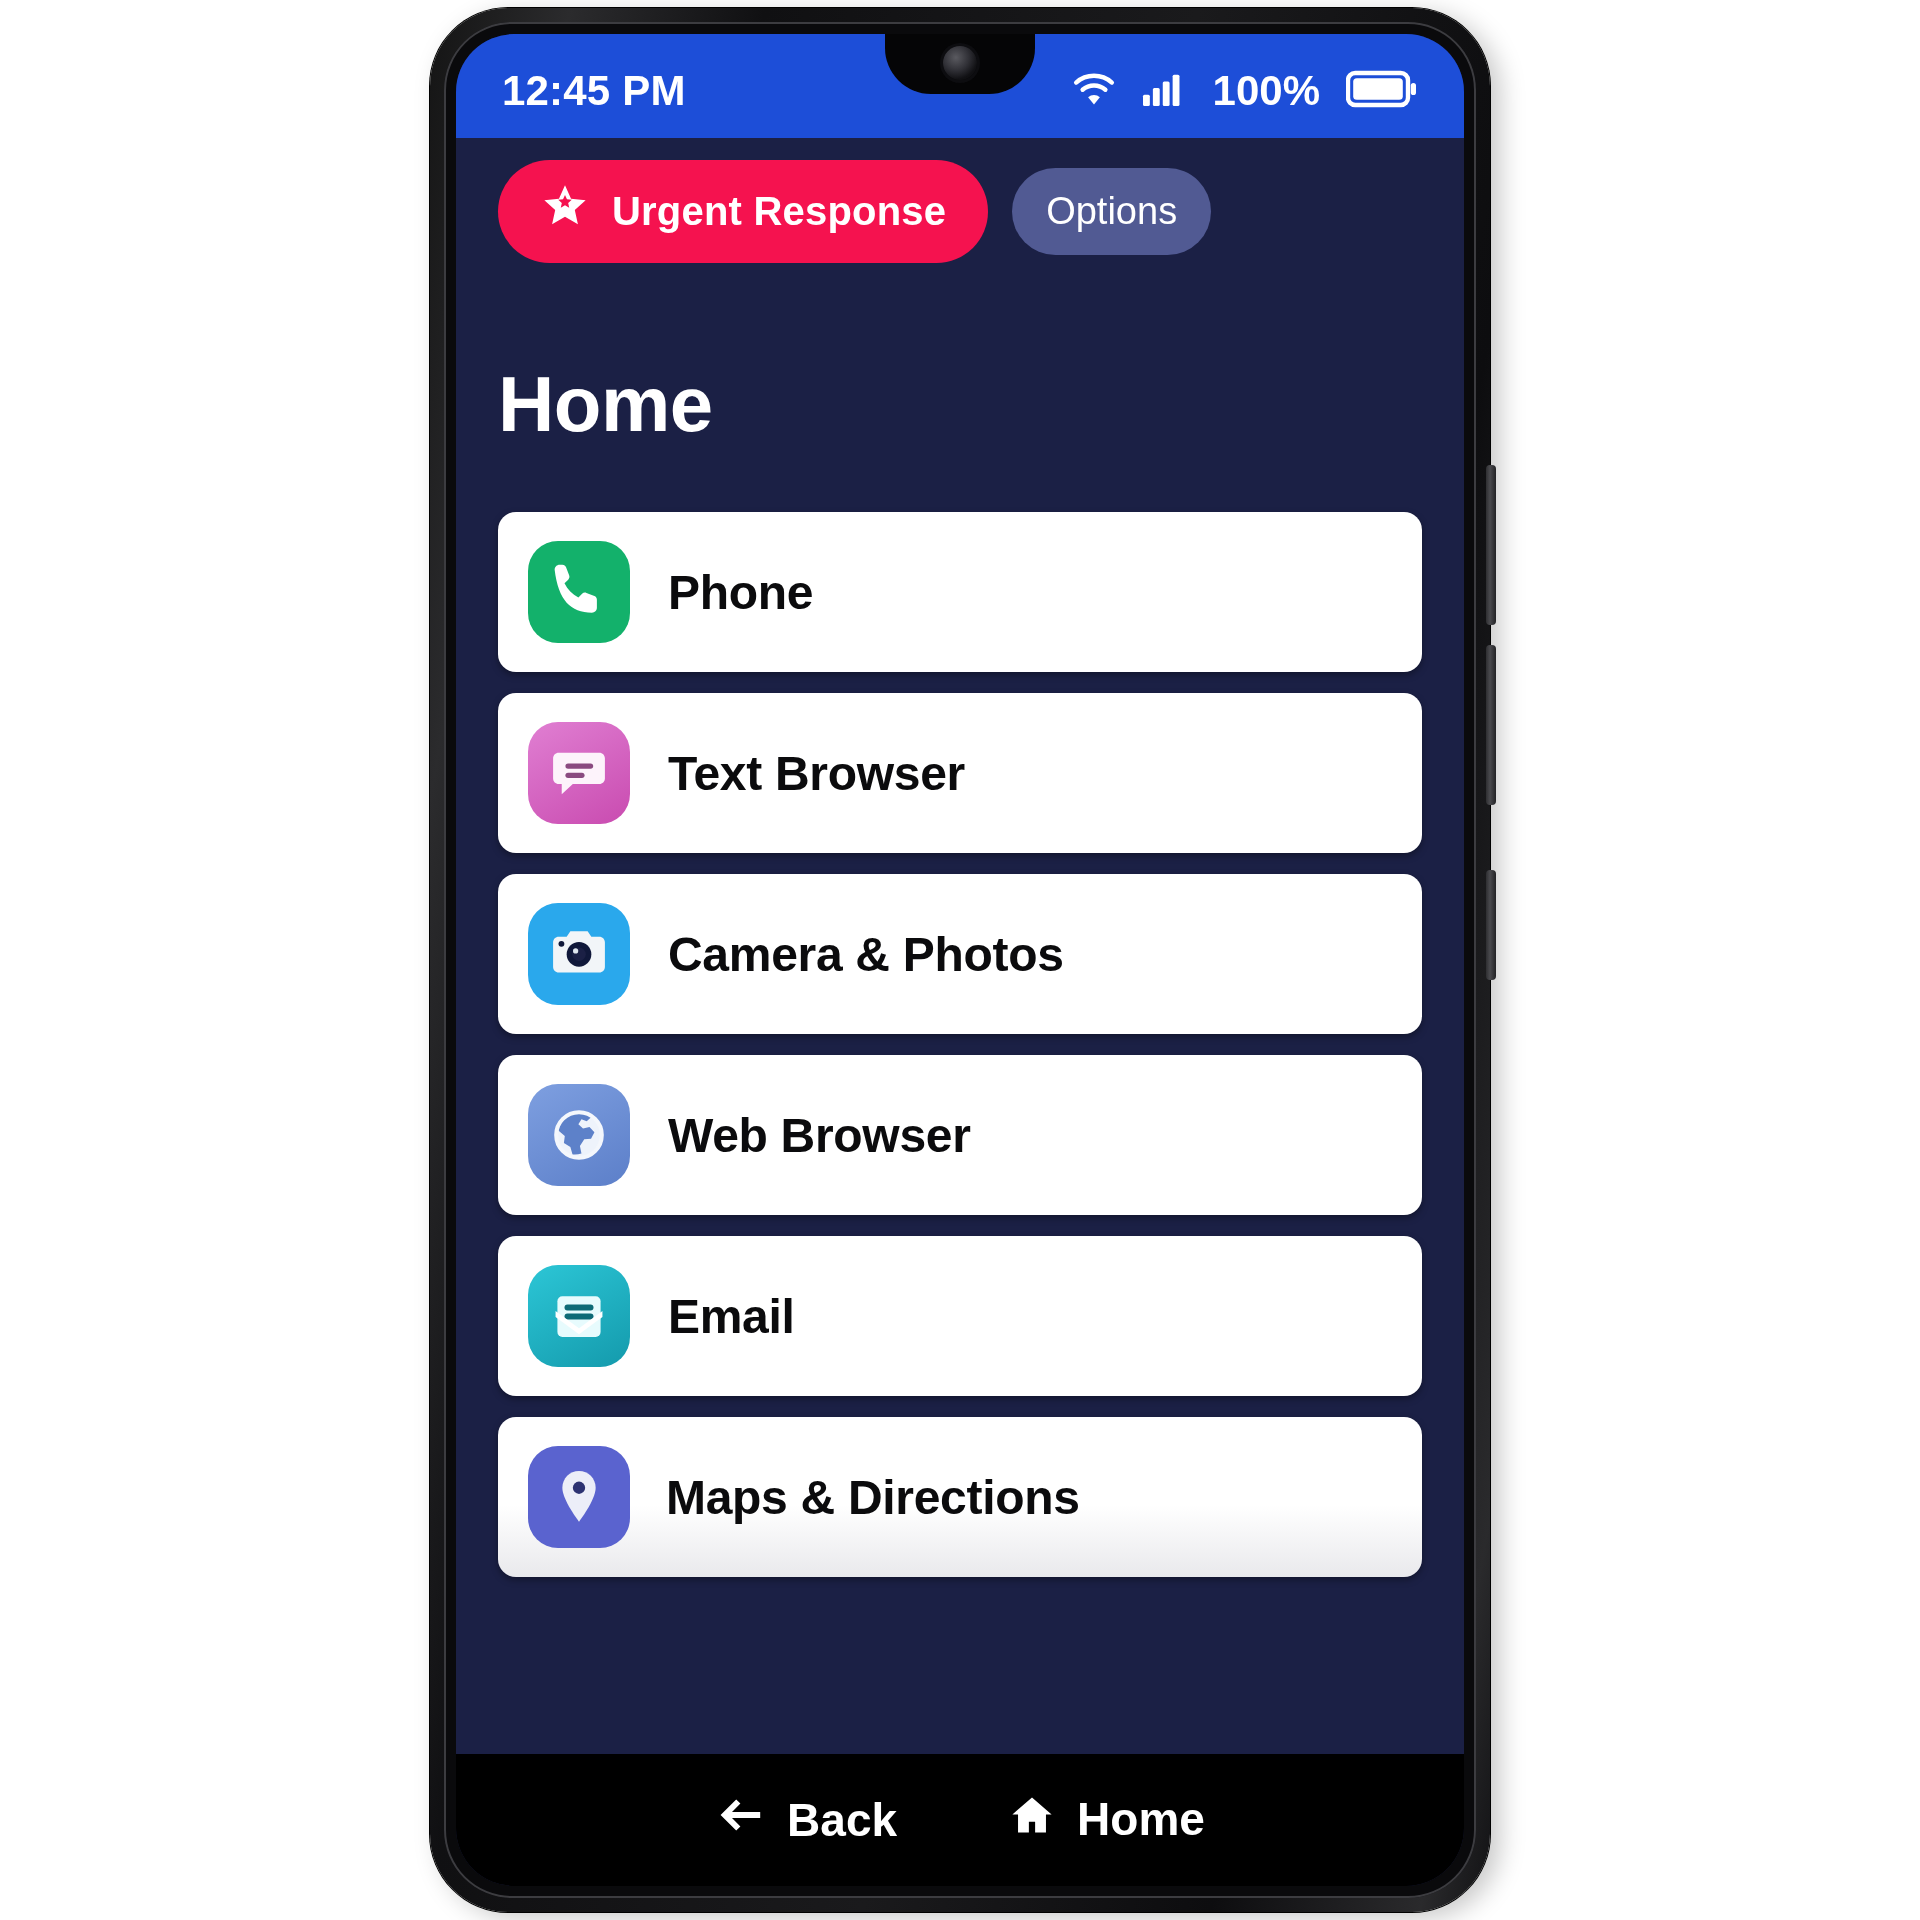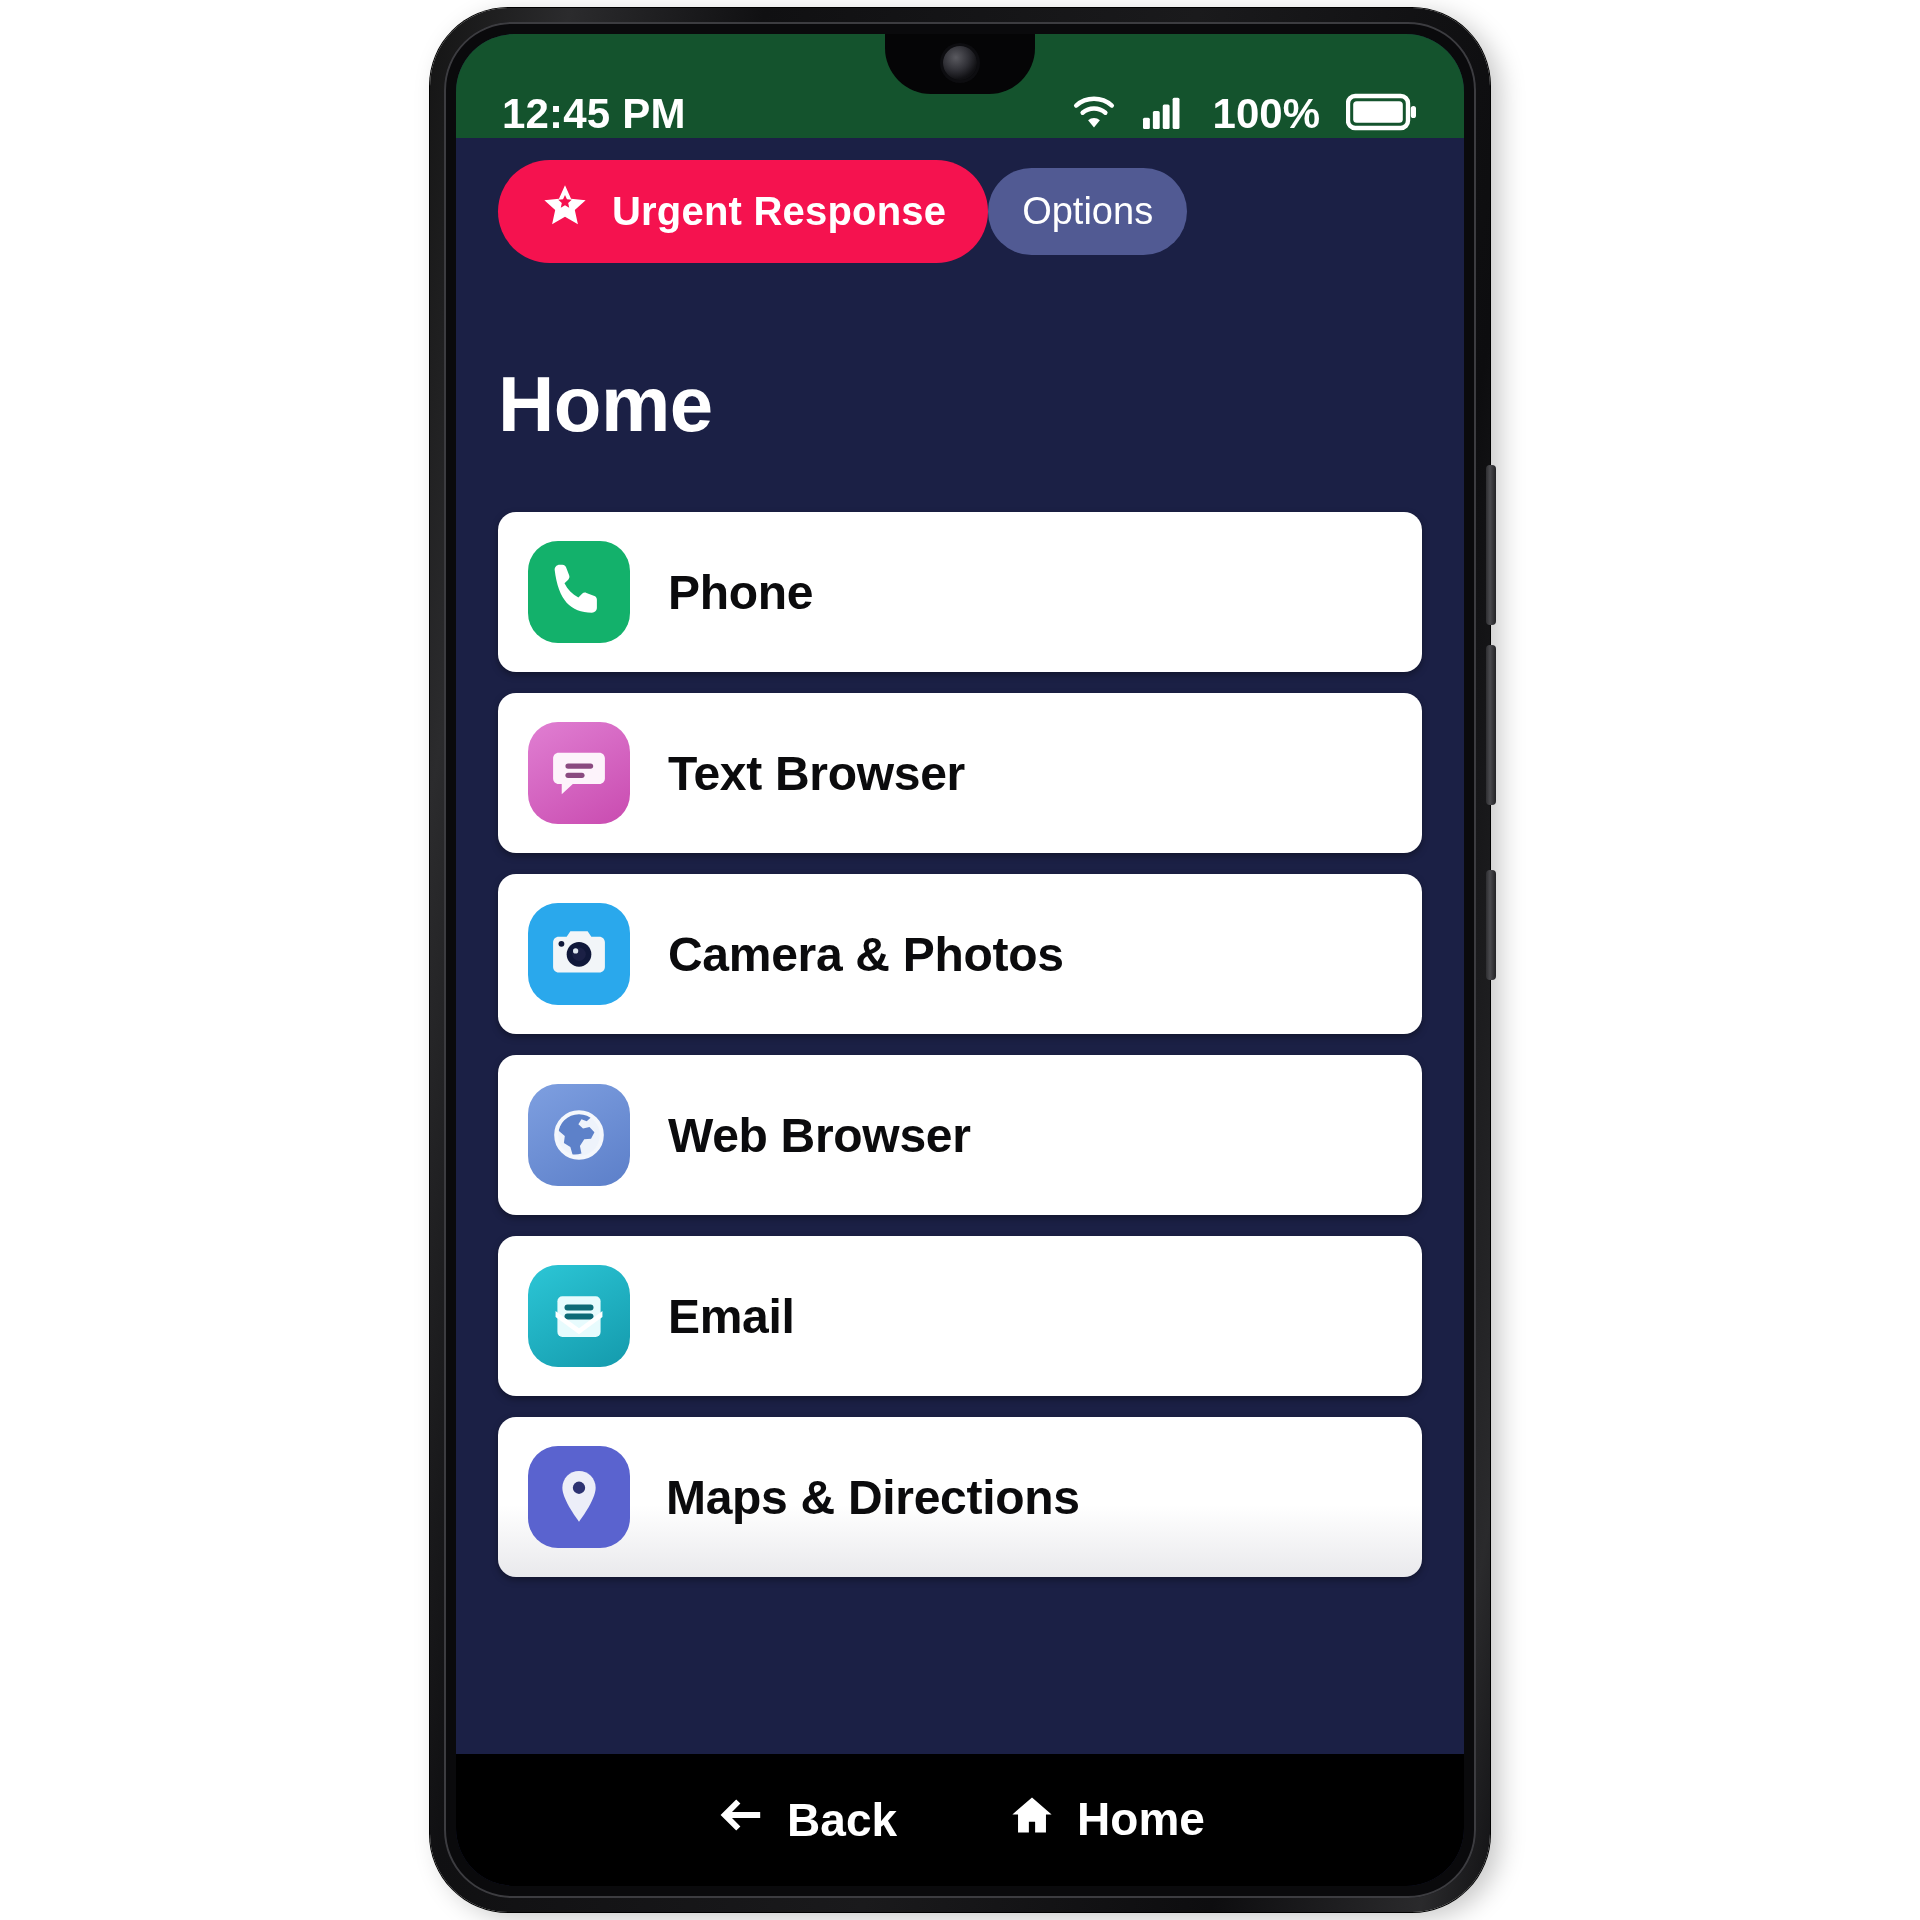--- a/index.html
+++ b/index.html
@@ -67,23 +67,23 @@
   }
   .side-btn.power {
     left: 1486px; top: 870px; width: 10px; height: 110px;
   }
 
   
   .status-bar {
     position: relative;
     height: 104px;
     flex: 0 0 104px;
-    background: #14532d;
-    display: flex;
-    align-items: flex-end;
+    background: #1d4ed8;
+    display: flex;
+    align-items: center;
     justify-content: space-between;
     padding: 0 46px 0 46px;
     box-sizing: border-box;
     color: #ffffff;
   }
   .status-time {
     font-size: 42px;
     font-weight: 700;
     letter-spacing: 0.2px;
     color: #ffffff;
@@ -129,20 +129,21 @@
     background: #1b2045;
     display: flex;
     flex-direction: column;
     padding: 0 28px;
     box-sizing: border-box;
     overflow: hidden;
   }
   .top-actions {
     display: flex;
     align-items: center;
+    gap: 24px;
     padding: 22px 14px 0 14px;
   }
   .urgent-btn {
     flex: 0 0 auto;
     display: flex;
     align-items: center;
     gap: 22px;
     background: #f5124f;
     color: #ffffff;
     border-radius: 60px;

